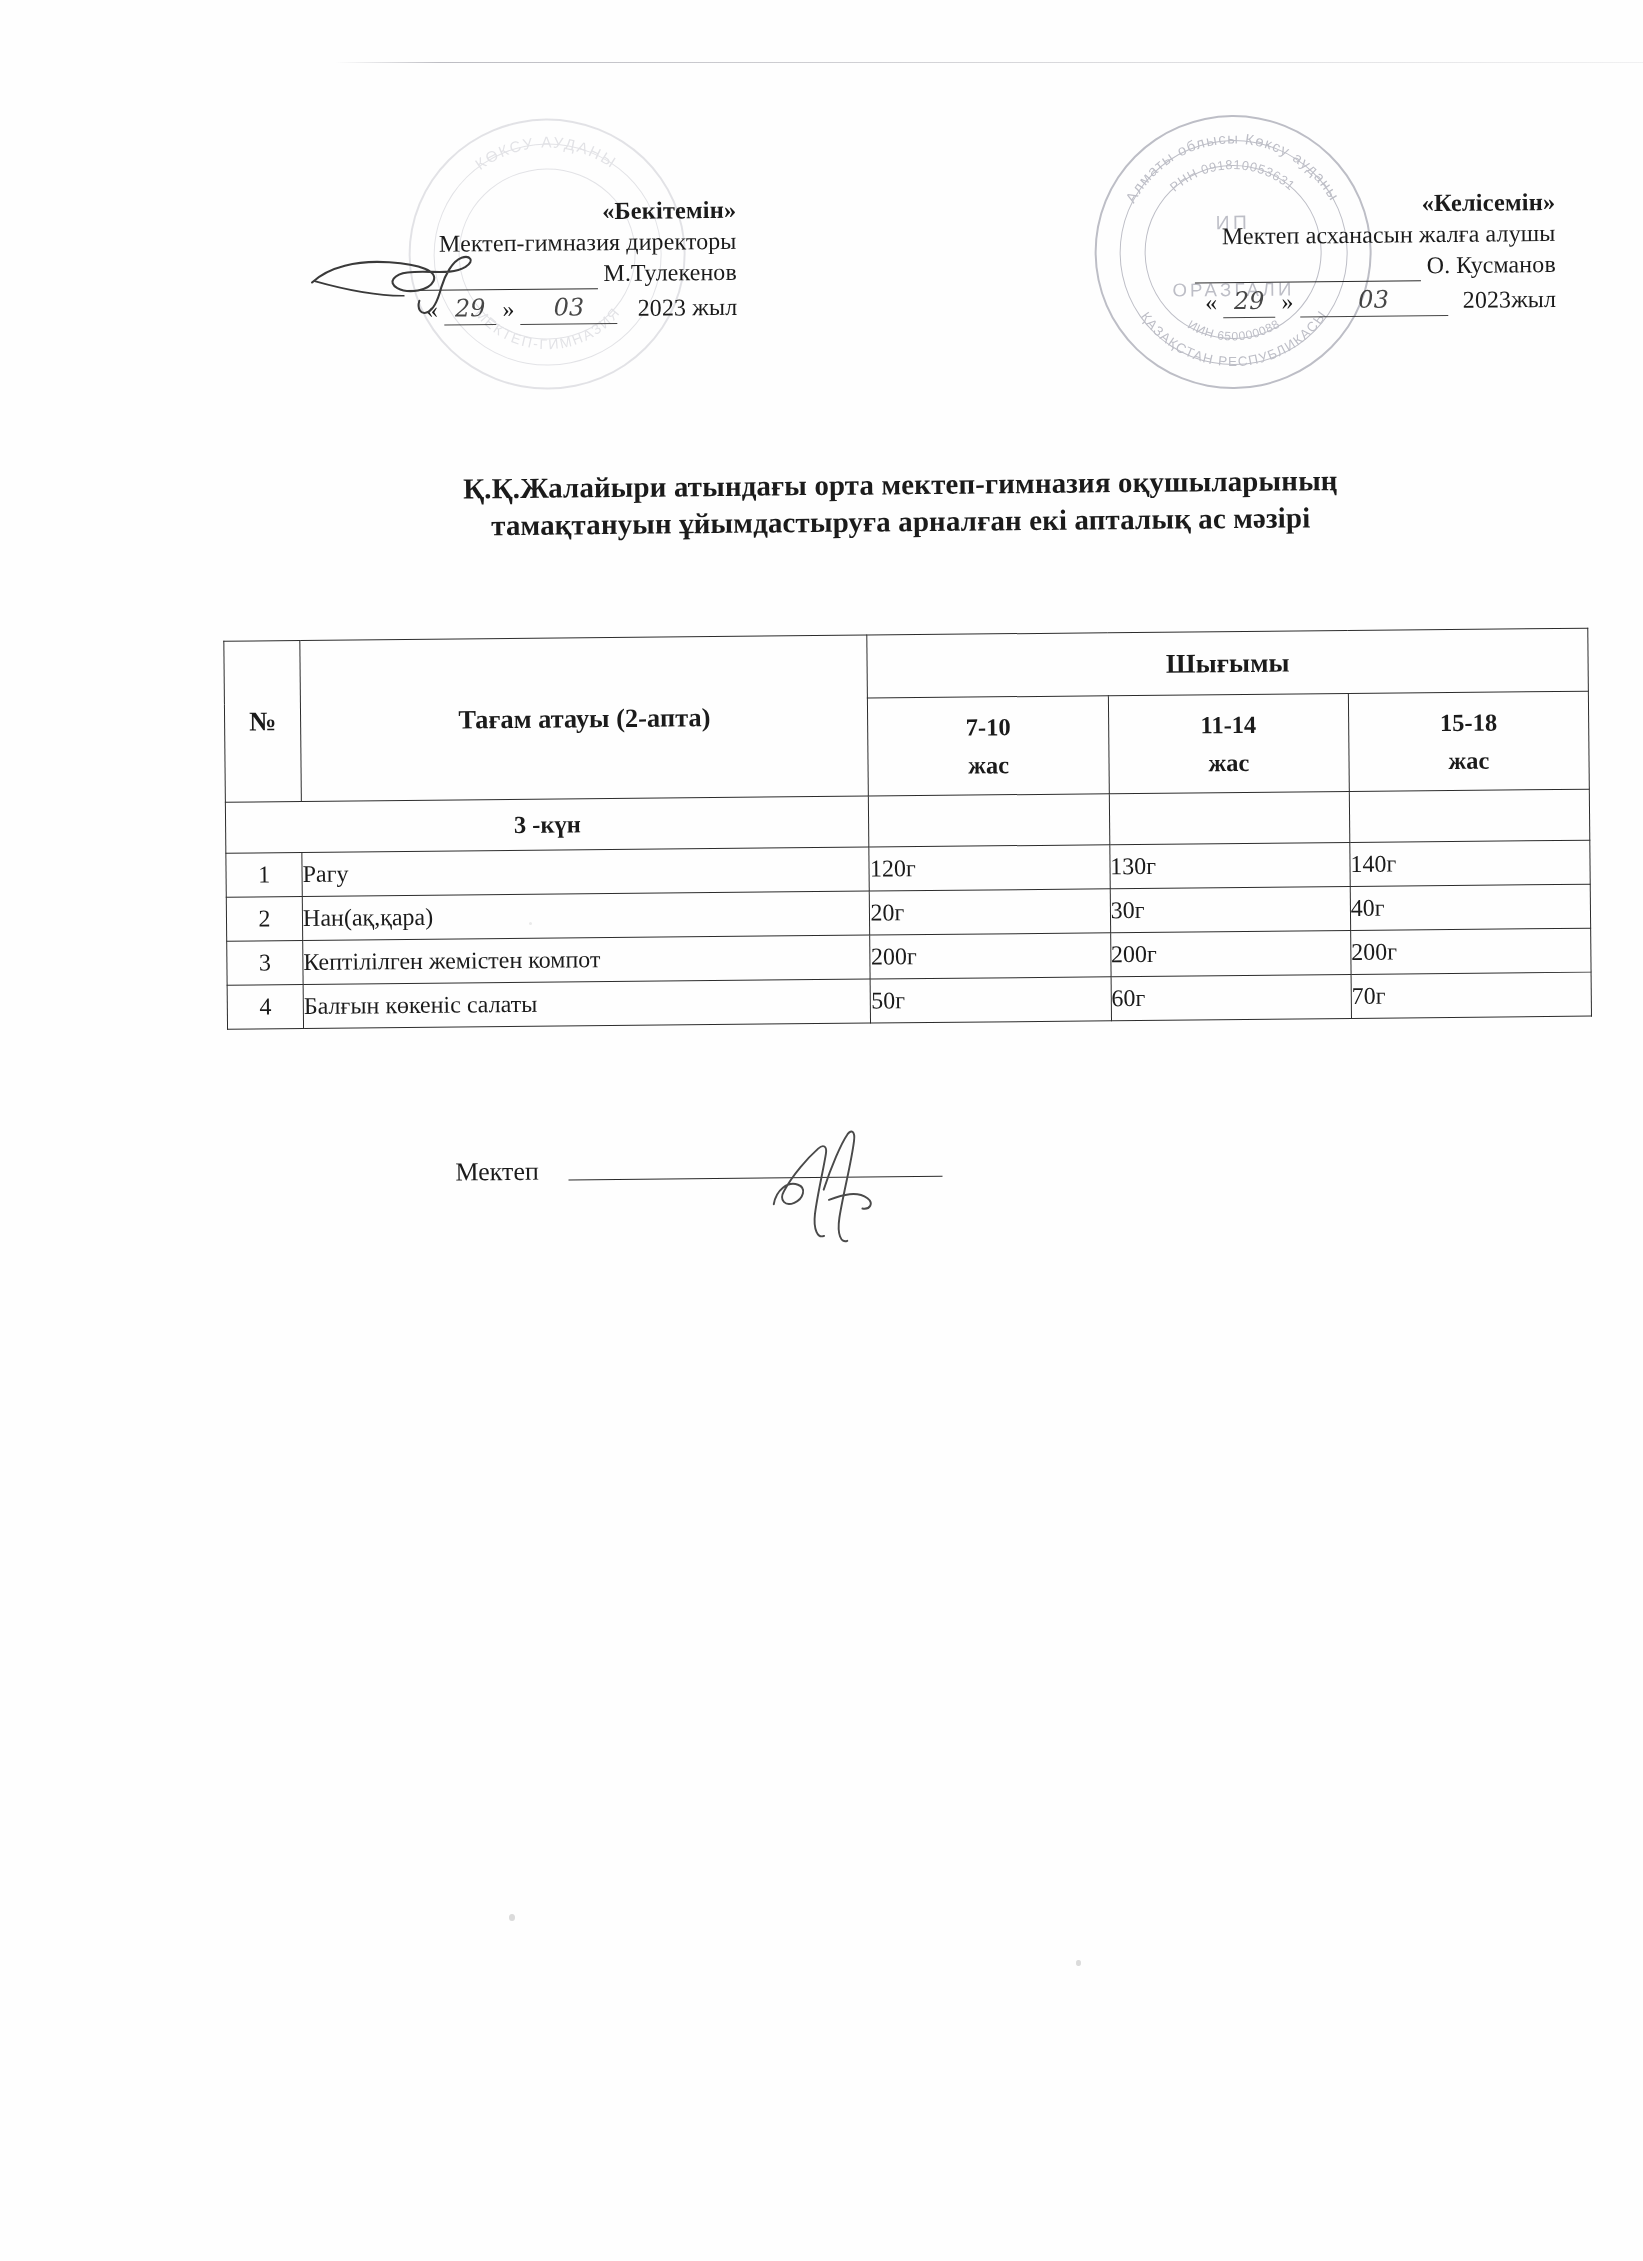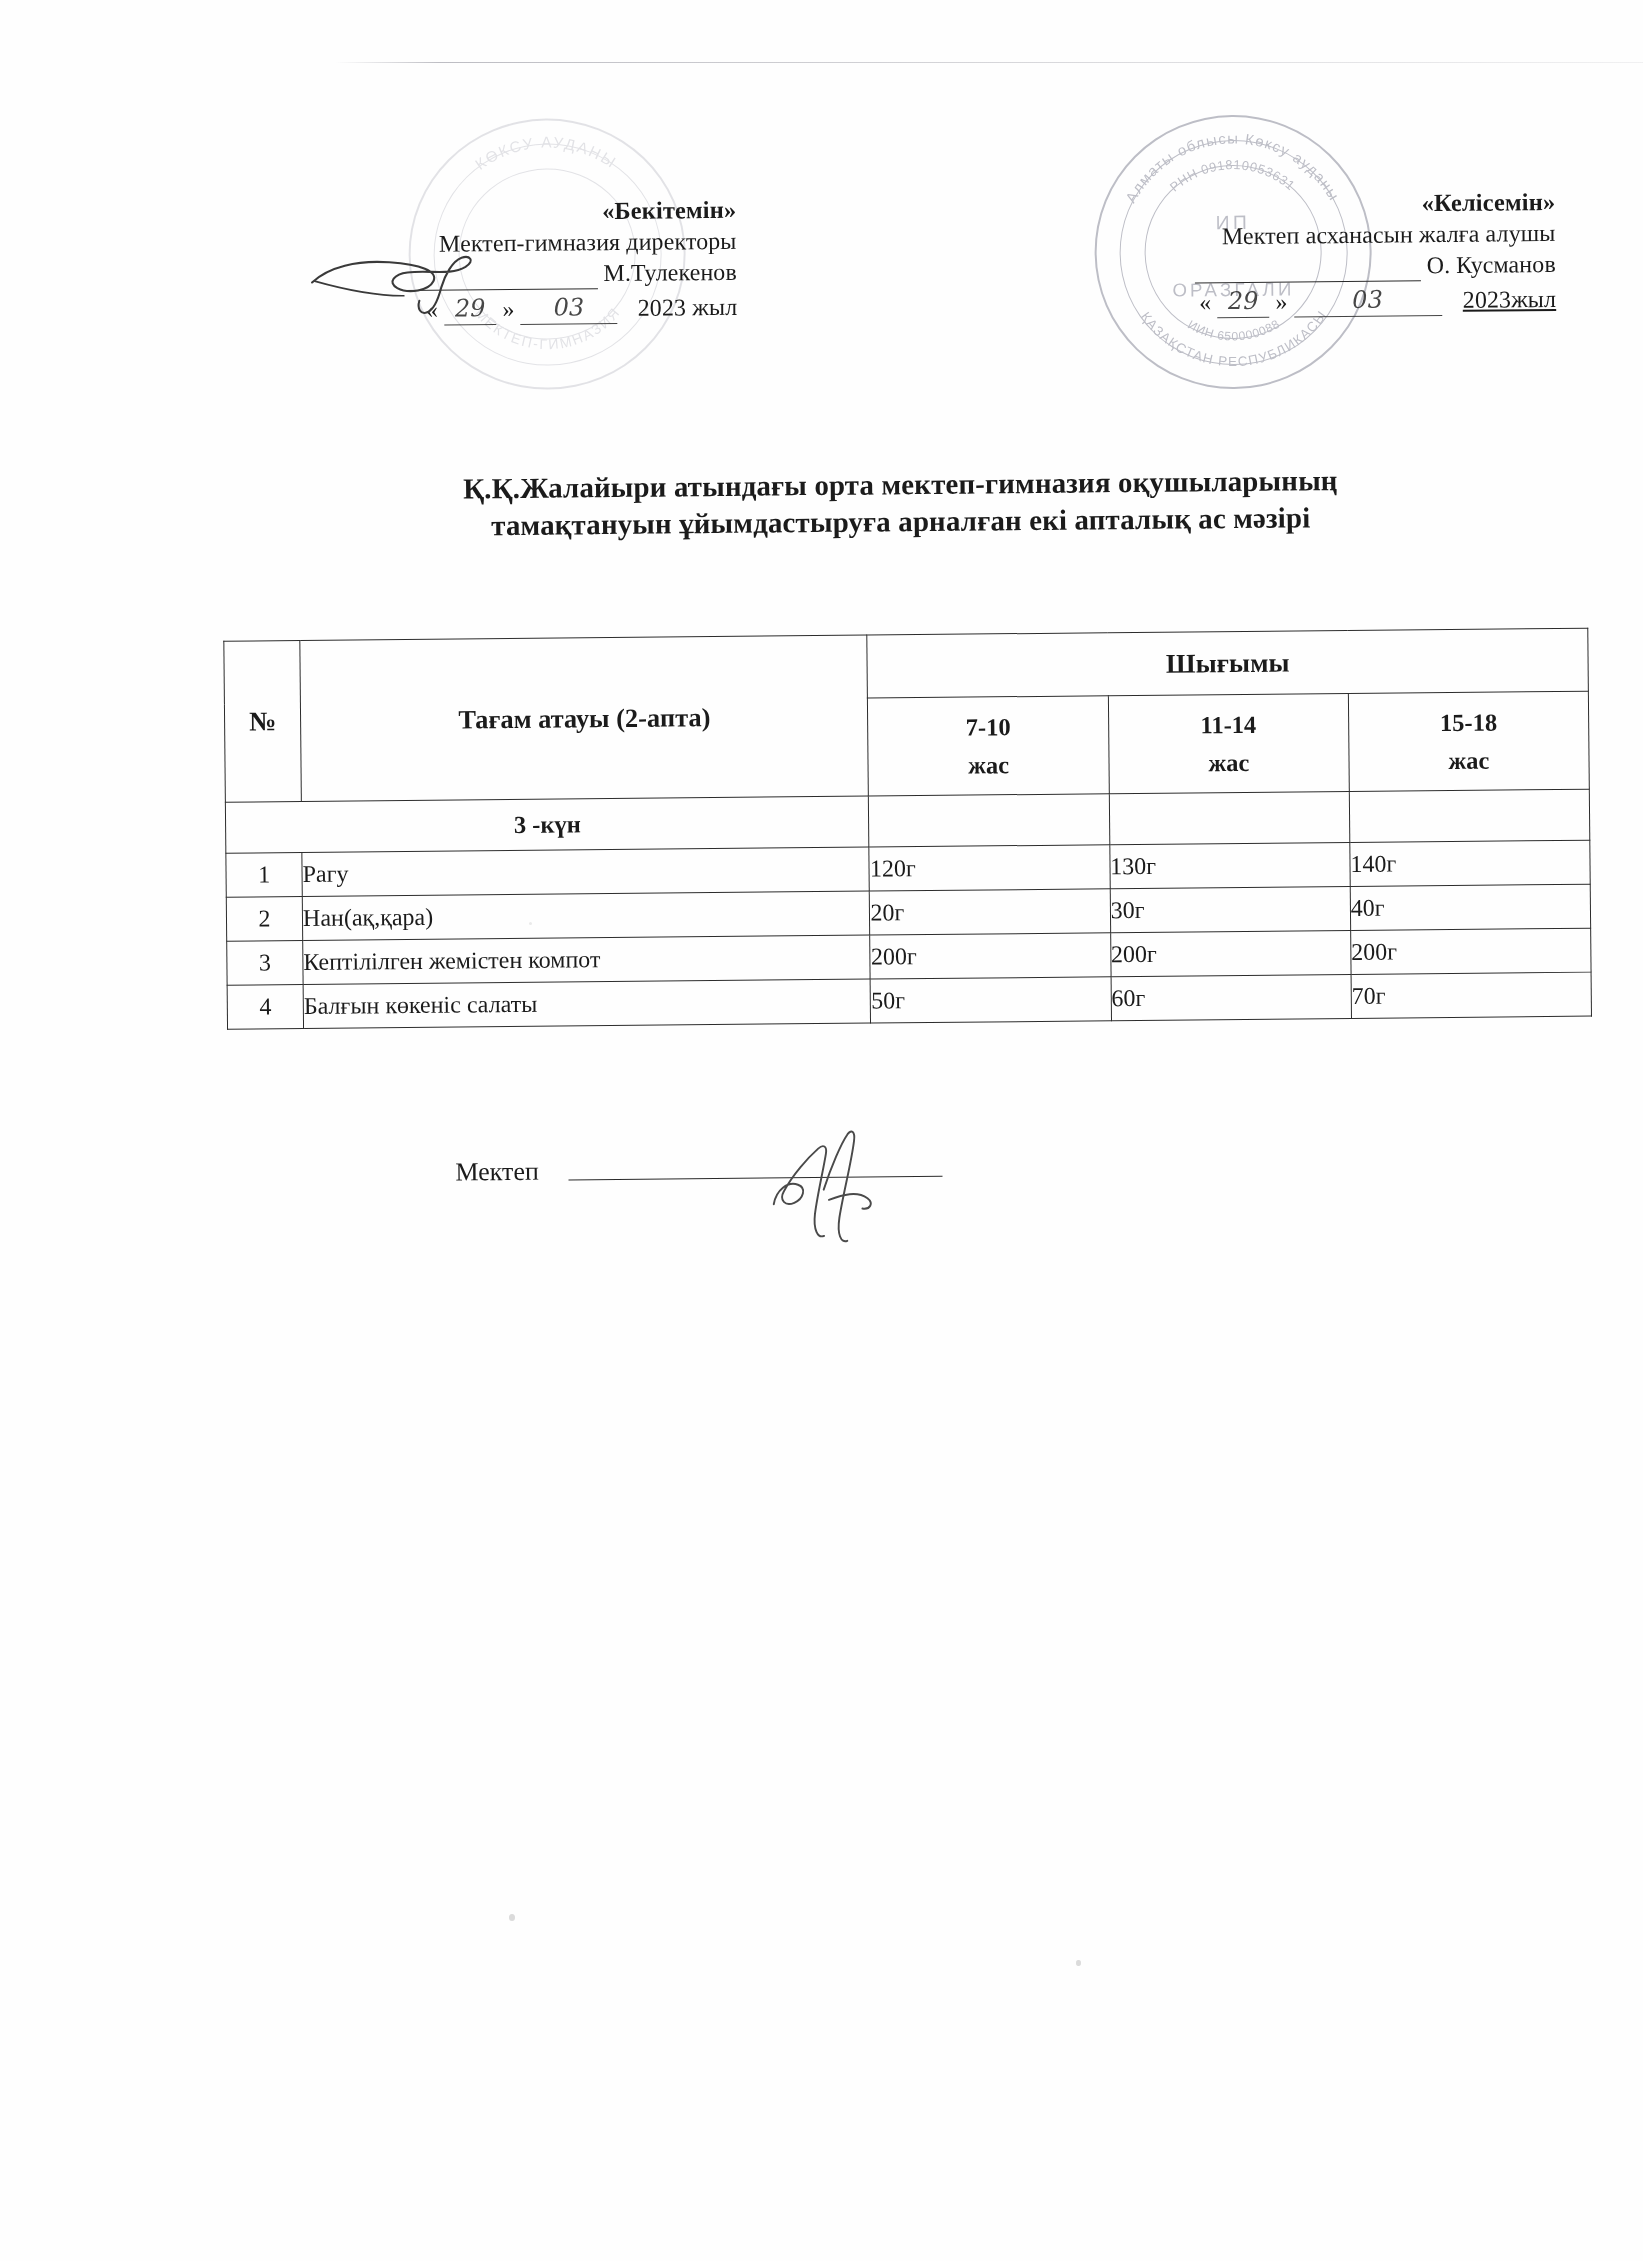--- a/index.html
+++ b/index.html
@@ -330,21 +330,21 @@
       <span class="role">Мектеп асханасын жалға алушы</span>
       <span class="name">
         <span class="sig-rule" style="width:226px;height:26px;"></span>
         <span>О. Кусманов</span>
       </span>
       <span class="dateline">
         <span>«</span>
         <span class="sig-rule hw" style="width:52px;text-align:center;">29</span>
         <span>»</span>
         <span class="sig-rule hw" style="width:148px;text-align:center;">03</span>
-        <span style="margin-left:15px;text-decoration:underline;">2023жыл</span>
+        <span style="margin-left:9px;">2023жыл</span>
       </span>
     </div>
 
     <div id="doc-title">
       <span class="line1">Қ.Қ.Жалайыри атындағы орта мектеп-гимназия  оқушыларының</span>
       <span class="line2">тамақтануын ұйымдастыруға арналған екі апталық ас мәзірі</span>
     </div>
 
     <div id="menu-table-wrap">
       <table class="menu">

